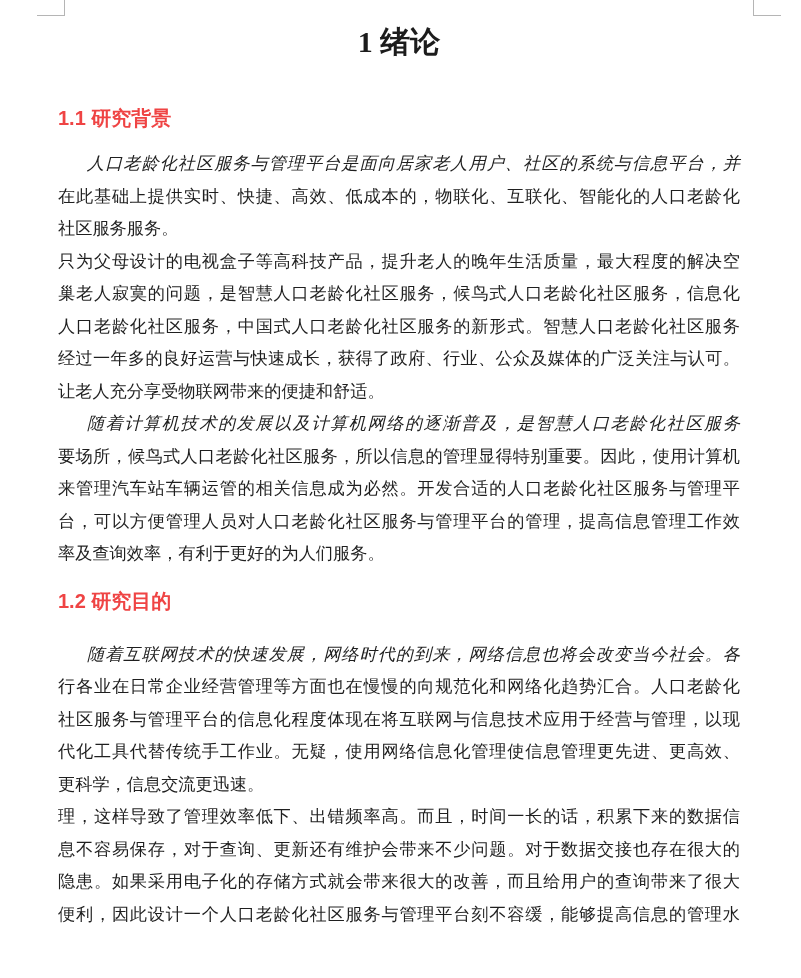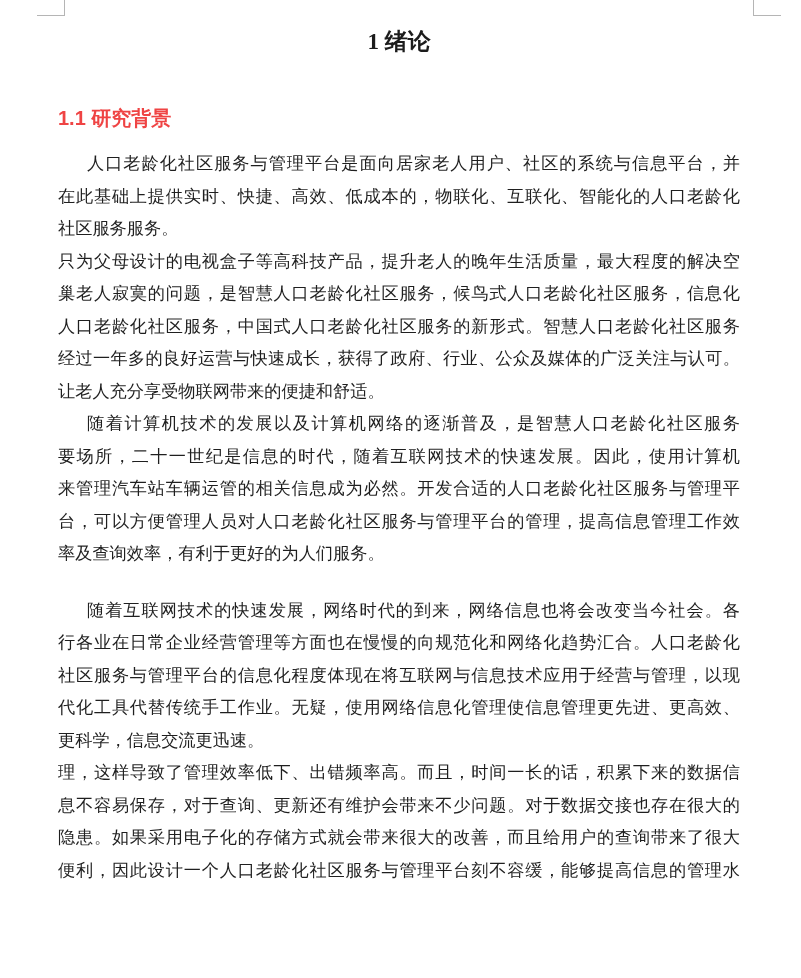--- a/index.html
+++ b/index.html
@@ -36,21 +36,21 @@
   .content {
     position: absolute;
     left: 58px;
     top: 0;
     width: 682px;
     color: #1f1f1f;
   }
   .doc-title {
     margin: 26px 0 0 0;
     font-family: "Liberation Serif", "DejaVu Serif", serif;
-    font-size: 23px;
+    font-size: 30px;
     font-weight: bold;
     line-height: 32px;
     text-align: center;
     color: #1c1c1c;
   }
   .sec-heading {
     font-family: "Liberation Sans", "DejaVu Sans", sans-serif;
     font-size: 20px;
     font-weight: bold;
     line-height: 28px;
@@ -69,21 +69,21 @@
   .para.after-heading-2 { margin-top: 24px; }
   .para .line {
     line-height: 32.5px;
     height: 32.5px;
     white-space: nowrap;
     text-align: justify;
     text-align-last: justify;
     text-justify: inter-ideograph;
     overflow: visible;
   }
-  .para .line.first { text-indent: 29px; }
+  .para .line.first { text-indent: 29px; font-style: italic; }
   .para .line.final {
     text-align-last: left;
     white-space: normal;
   }
 </style>
 </head>
 <body>
 
 <div class="page">
 
@@ -105,26 +105,27 @@
     <div class="para">
         <div class="line">只为父母设计的电视盒子等高科技产品，提升老人的晚年生活质量，最大程度的解决空</div>
         <div class="line">巢老人寂寞的问题，是智慧人口老龄化社区服务，候鸟式人口老龄化社区服务，信息化</div>
         <div class="line">人口老龄化社区服务，中国式人口老龄化社区服务的新形式。智慧人口老龄化社区服务</div>
         <div class="line">经过一年多的良好运营与快速成长，获得了政府、行业、公众及媒体的广泛关注与认可。</div>
         <div class="line final">让老人充分享受物联网带来的便捷和舒适。</div>
       </div>
 
     <div class="para">
         <div class="line first">随着计算机技术的发展以及计算机网络的逐渐普及，是智慧人口老龄化社区服务</div>
-        <div class="line">要场所，二十一世纪是信息的时代，随着互联网技术的快速发展。因此，使用计算机</div>
+        <div class="line">要场所，候鸟式人口老龄化社区服务，所以信息的管理显得特别重要。因此，使用计算机</div>
         <div class="line">来管理汽车站车辆运管的相关信息成为必然。开发合适的人口老龄化社区服务与管理平</div>
         <div class="line">台，可以方便管理人员对人口老龄化社区服务与管理平台的管理，提高信息管理工作效</div>
         <div class="line final">率及查询效率，有利于更好的为人们服务。</div>
       </div>
 
+    <h2 class="sec-heading h-2">1.2 研究目的</h2>
 
     <div class="para after-heading-2">
         <div class="line first">随着互联网技术的快速发展，网络时代的到来，网络信息也将会改变当今社会。各</div>
         <div class="line">行各业在日常企业经营管理等方面也在慢慢的向规范化和网络化趋势汇合。人口老龄化</div>
         <div class="line">社区服务与管理平台的信息化程度体现在将互联网与信息技术应用于经营与管理，以现</div>
         <div class="line">代化工具代替传统手工作业。无疑，使用网络信息化管理使信息管理更先进、更高效、</div>
         <div class="line final">更科学，信息交流更迅速。</div>
       </div>
 
     <div class="para">

